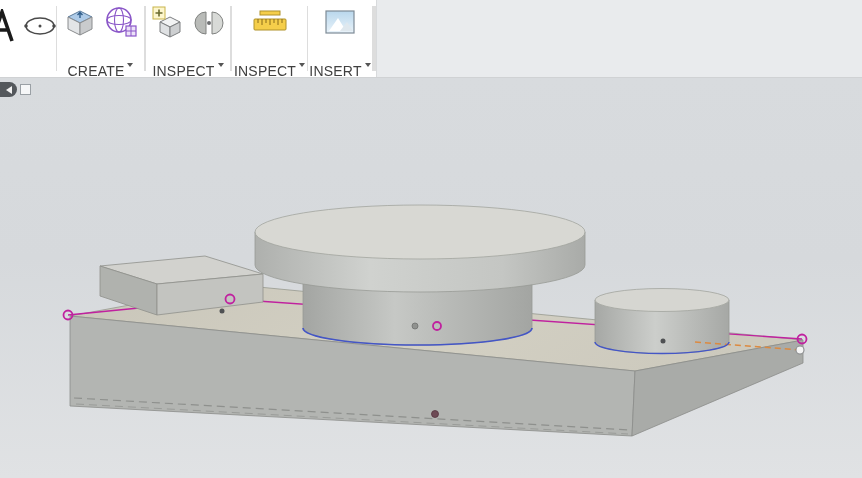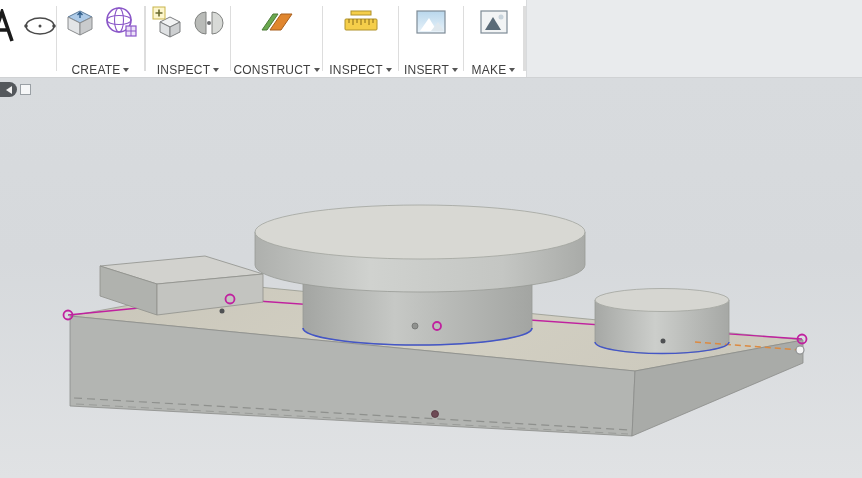--- a/index.html
+++ b/index.html
@@ -4,21 +4,21 @@
 <style>
   html,body{margin:0;padding:0;background:#fff;}
   body{width:862px;height:478px;overflow:hidden;font-family:"Liberation Sans",sans-serif;position:relative;}
   .app{width:862px;height:478px;position:relative;}
 
   
   .toolbar{height:77px;background:#ffffff;border-bottom:1px solid #d0d2d4;display:flex;align-items:stretch;}
   .tb-group{display:flex;flex-direction:column;align-items:center;justify-content:space-between;padding:5px 2px 7px;box-sizing:border-box;flex:none;}
   .tb-icons{display:flex;gap:7px;align-items:center;height:42px;}
   .tb-icon{display:inline-flex;align-items:center;justify-content:center;cursor:pointer;}
-  .tb-label{font-size:12px;color:#3f3f3f;display:flex;align-items:center;white-space:nowrap;cursor:pointer;letter-spacing:.2px;margin-top:24px;}
+  .tb-label{font-size:14px;color:#3f3f3f;display:flex;align-items:flex-start;white-space:nowrap;cursor:pointer;letter-spacing:.2px;margin-top:24px;}
   .caret{width:0;height:0;border-left:3.5px solid transparent;border-right:3.5px solid transparent;border-top:4px solid #555;display:inline-block;margin-left:3px;}
   .tb-sep{width:1px;background:#ddd;margin:6px 0;flex:none;}
   .tb-fill{flex:1;background:#e9ebed;border-left:1px solid #d8dadc;}
   .partial{overflow:hidden;}
   .hl{background:#cde9f8;border:1px solid #a6d8f2;border-radius:3px;padding:2px 3px;}
 
   
   .viewport{position:relative;width:862px;height:400px;background:linear-gradient(180deg,#d8dbde 0%,#d6d9dc 45%,#e0e2e4 100%);}
   .viewport svg{position:absolute;left:0;top:0;}
   .browser-toggle{position:absolute;left:0;top:4px;display:flex;align-items:center;gap:3px;}
@@ -107,34 +107,20 @@
         </span>
       </div>
       <div class="tb-label">
           <span>INSPECT</span>
           <span class="caret"></span>
         </div>
     </div>
 
     <div class="tb-sep"></div>
 
-    <div class="tb-group" style="width:91px;">
-      <div class="tb-icons">
-        <span class="tb-icon">
-          <svg width="38" height="34" viewBox="0 0 38 34">
-            <polygon points="4,25 15,9 20,9 9,25" fill="#6aa84f" stroke="#4c7a38" stroke-width="1"></polygon>
-            <polygon points="12,25 23,9 34,9 23,25" fill="#e0862e" stroke="#a85f1d" stroke-width="1"></polygon>
-          </svg>
-        </span>
-      </div>
-      <div class="tb-label">
-          <span>CONSTRUCT</span>
-          <span class="caret"></span>
-        </div>
-    </div>
 
     <div class="tb-sep"></div>
 
     <div class="tb-group" style="width:75px;">
       <div class="tb-icons">
         <span class="tb-icon">
           <svg width="40" height="34" viewBox="0 0 40 34">
             <rect x="10" y="6" width="20" height="4" fill="#f5ce4a" stroke="#b0922a" stroke-width="1"></rect>
             <rect x="4" y="14" width="32" height="11" rx="1" fill="#f5ce4a" stroke="#b0922a" stroke-width="1"></rect>
             <path d="M8 14 v4 M12 14 v6 M16 14 v4 M20 14 v6 M24 14 v4 M28 14 v6 M32 14 v4" stroke="#8a6d1a" stroke-width="1"></path>
@@ -166,35 +152,20 @@
         </span>
       </div>
       <div class="tb-label">
           <span>INSERT</span>
           <span class="caret"></span>
         </div>
     </div>
 
     <div class="tb-sep"></div>
 
-    <div class="tb-group" style="width:59px;">
-      <div class="tb-icons">
-        <span class="tb-icon">
-          <svg width="34" height="34" viewBox="0 0 34 34">
-            <rect x="4" y="6" width="26" height="22" fill="#f2f4f5" stroke="#7e8b96" stroke-width="1.2"></rect>
-            <polygon points="8,25 16,12 24,25" fill="#5a6b78"></polygon>
-            <circle cx="24" cy="12" r="2.5" fill="#c8d4dc"></circle>
-          </svg>
-        </span>
-      </div>
-      <div class="tb-label">
-          <span>MAKE</span>
-          <span class="caret"></span>
-        </div>
-    </div>
 
     <div class="tb-sep"></div>
 
 
     <div class="tb-sep"></div>
 
 
     <div class="tb-sep"></div>
     <div class="tb-fill"></div>
   </div>

